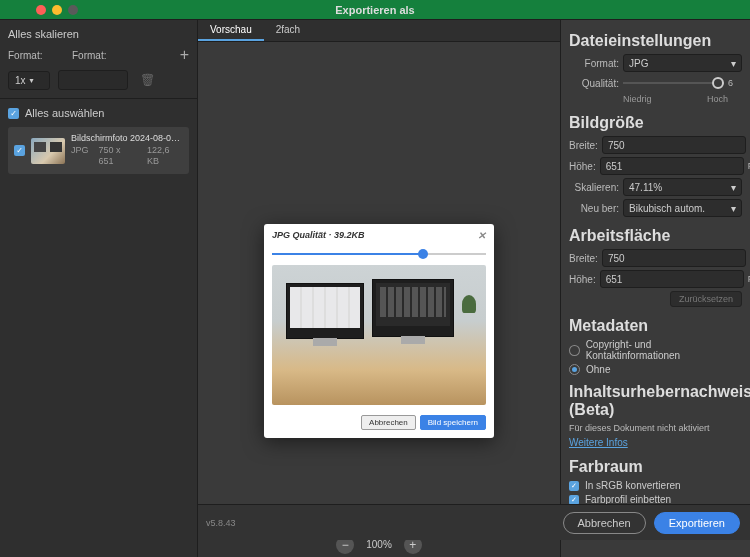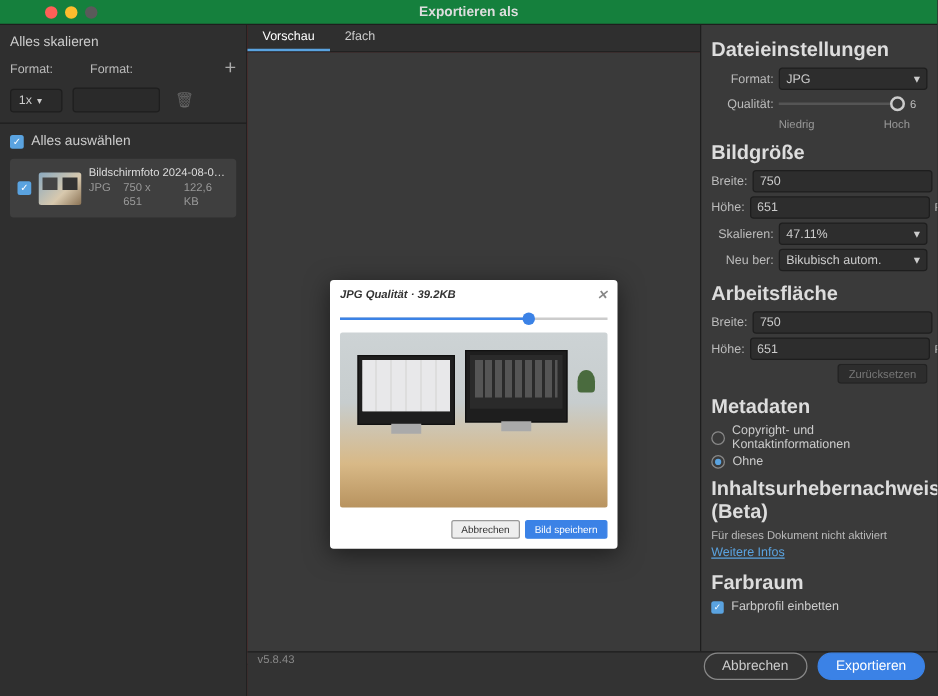--- a/index.html
+++ b/index.html
@@ -46,21 +46,21 @@
 .unit { width: 14px; text-align: left; color: #bbb; font-size: 9px; }
 .slider { position: relative; flex: 1; height: 16px; }
 .slider-track { position: absolute; top: 7px; left: 0; right: 0; height: 2px; background: #555; }
 .slider-thumb { position: absolute; top: 2px; width: 12px; height: 12px; border: 2px solid #ccc; border-radius: 50%; background: #3a3a3a; right: 0; }
 .slider-labels { display: flex; justify-content: space-between; font-size: 9px; color: #999; margin-top: 2px; }
 .radio-row { display: flex; align-items: center; gap: 6px; margin: 3px 0; font-size: 10px; }
 .radio { width: 11px; height: 11px; border: 1px solid #888; border-radius: 50%; display: flex; align-items: center; justify-content: center; }
 .radio.on::after { content: ''; width: 5px; height: 5px; background: #5aa3e0; border-radius: 50%; }
 .link { color: #5aa3e0; font-size: 10px; text-decoration: underline; cursor: pointer; }
 .btn-reset { background: #2d2d2d; border: 1px solid #222; color: #777; padding: 2px 8px; font-size: 9px; border-radius: 3px; float: right; }
-.footer { position: absolute; bottom: 0; left: 198px; right: 0; height: 36px; background: #333; border-top: 1px solid #1e1e1e; display: flex; align-items: flex-start; justify-content: flex-end; padding: 0 10px; gap: 8px; }
+.footer { position: absolute; bottom: 17px; left: 198px; right: 0; height: 36px; background: #333; border-top: 1px solid #1e1e1e; display: flex; align-items: center; justify-content: flex-end; padding: 0 10px; gap: 8px; }
 .ver { position: absolute; left: 8px; color: #888; font-size: 9px; }
 .btn { padding: 4px 14px; border-radius: 12px; font-size: 11px; cursor: pointer; }
 .btn-cancel { background: transparent; border: 1px solid #888; color: #ccc; }
 .btn-export { background: #3b82e6; border: 1px solid #3b82e6; color: #fff; }
 .modal { position: absolute; top: 182px; left: 50%; transform: translateX(-50%); width: 230px; background: #fff; border-radius: 3px; box-shadow: 0 4px 20px rgba(0,0,0,.5); z-index: 10; }
 .modal-hdr { padding: 6px 8px; font-size: 9px; font-weight: 600; color: #333; display: flex; justify-content: space-between; font-style: italic; }
 .modal-close { color: #888; cursor: pointer; font-size: 10px; }
 .modal-slider { margin: 2px 8px 6px; position: relative; height: 10px; }
 .modal-slider-track { position: absolute; top: 4px; left: 0; right: 0; height: 2px; background: #ccc; }
 .modal-slider-fill { position: absolute; top: 4px; left: 0; width: 70%; height: 2px; background: #3b82e6; }
@@ -242,20 +242,24 @@
       <span>Ohne</span>
     </div>
 
     <div class="section-hdr" style="margin-top:8px">Inhaltsurhebernachweise (Beta)</div>
     <div style="color:#bbb;font-size:9px">Für dieses Dokument nicht aktiviert</div>
     <div class="link" style="margin-top:4px">Weitere Infos</div>
 
     <div class="section-hdr" style="margin-top:10px">Farbraum</div>
     <div class="radio-row">
       <div class="ck">✓</div>
+      <span>In sRGB konvertieren</span>
+    </div>
+    <div class="radio-row">
+      <div class="ck">✓</div>
       <span>Farbprofil einbetten</span>
     </div>
   </div>
 </div>
 
 <div class="footer">
   <span class="ver">v5.8.43</span>
   <div class="btn btn-cancel">Abbrechen</div>
   <div class="btn btn-export">Exportieren</div>
 </div>

